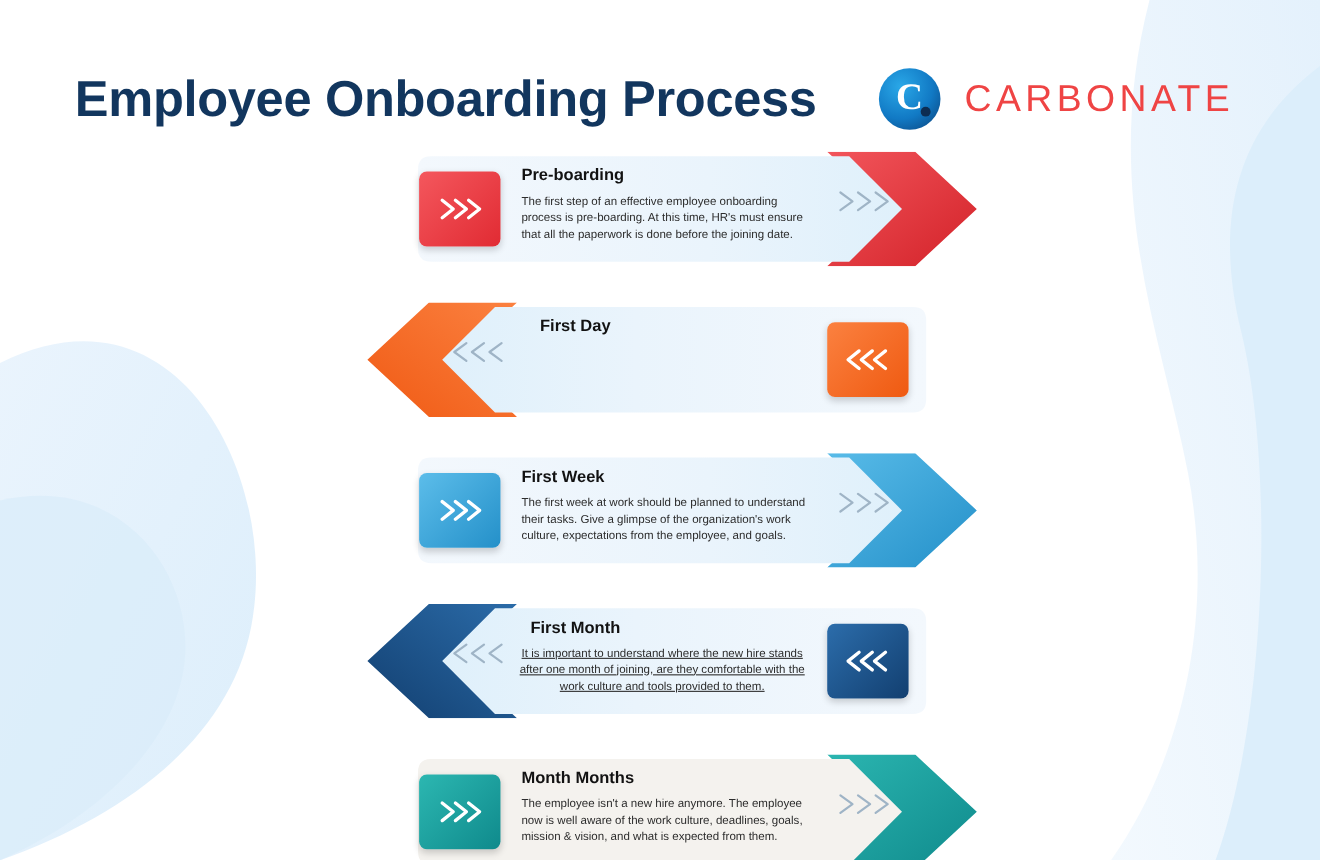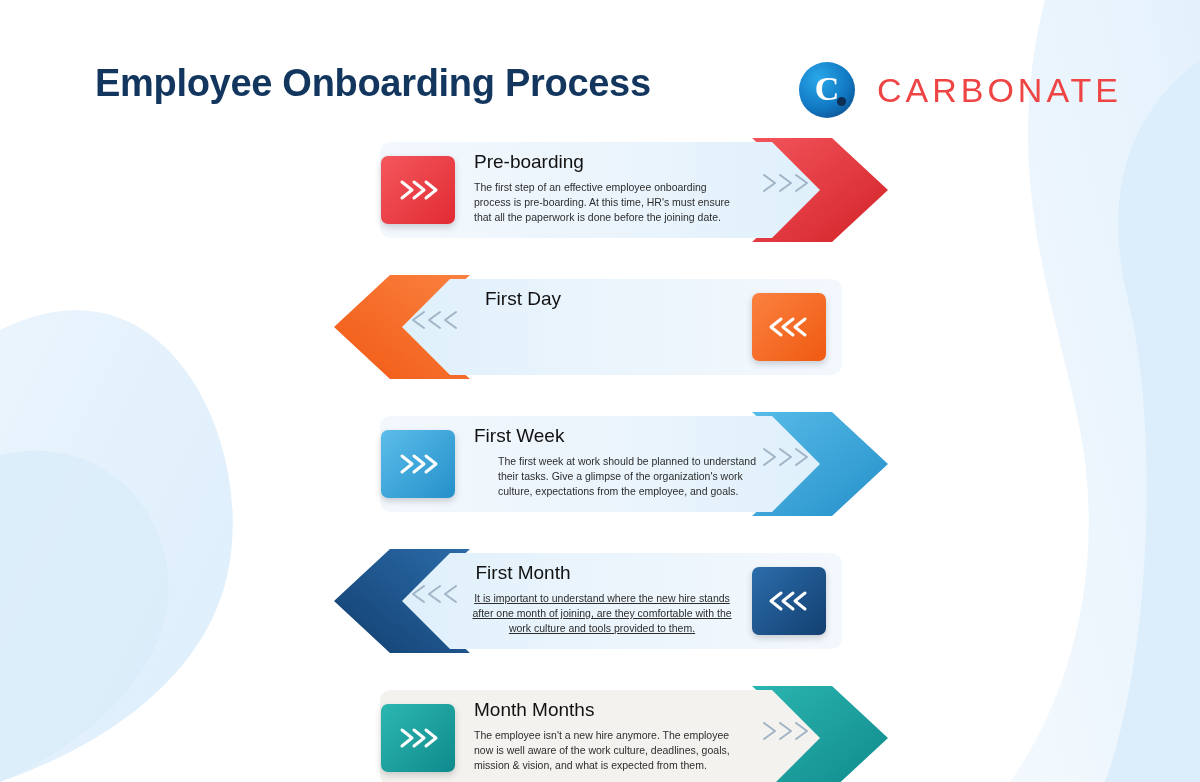--- a/index.html
+++ b/index.html
@@ -26,23 +26,23 @@
 
   
   .header {
     position: absolute;
     top: 0; left: 0; right: 0;
     height: 140px;
     z-index: 5;
   }
   .page-title {
     position: absolute;
-    left: 95px;
+    left: 68px;
     top: 62px;
-    font-size: 38px;
+    font-size: 46px;
     font-weight: bold;
     color: #12365e;
     letter-spacing: -0.3px;
     white-space: nowrap;
   }
   .brand {
     position: absolute;
     right: 78px;
     top: 62px;
     display: flex;
@@ -117,22 +117,22 @@
   .icon-badge svg { display: block; }
 
   .content {
     position: absolute;
     top: 22px;
     width: 430px;
   }
   .content.left  { text-align: left; }
   .content.right { text-align: center; }
   .step-title {
-    font-size: 19px;
-    font-weight: normal;
+    font-size: 15px;
+    font-weight: bold;
     color: #121212;
     margin: 0 0 7px 0;
     line-height: 1.1;
   }
   .step-desc {
     font-size: 10.5px;
     line-height: 1.45;
     color: #2d2d2d;
     margin: 0;
   }
@@ -300,21 +300,21 @@
       <svg width="56" height="26" viewBox="0 0 56 26">
         <g fill="none" stroke="#9fb4c6" stroke-width="2" stroke-linecap="round" stroke-linejoin="round">
           <polyline points="4,5 15,13 4,21"></polyline>
           <polyline points="20,5 31,13 20,21"></polyline>
           <polyline points="36,5 47,13 36,21"></polyline>
         </g>
       </svg>
     </div>
     <div class="content left" style="left:474px;">
       <p class="step-title">First Week</p>
-      <p class="step-desc" style="width:258px;margin-left:24px;">The first week at work should be planned to understand their tasks. Give a glimpse of the organization's work culture, expectations from the employee, and goals.</p>
+      <p class="step-desc" style="width:258px;">The first week at work should be planned to understand their tasks. Give a glimpse of the organization's work culture, expectations from the employee, and goals.</p>
     </div>
   </div>
 
   <div class="step">
     <div class="banner" style="left:330px;">
       <svg width="540" height="104" viewBox="0 0 540 104">
         <defs>
           <linearGradient id="g4body" x1="1" y1="0" x2="0" y2="0">
             <stop offset="0%" stop-color="#f3f8fd"></stop>
             <stop offset="60%" stop-color="#eaf4fc"></stop>

